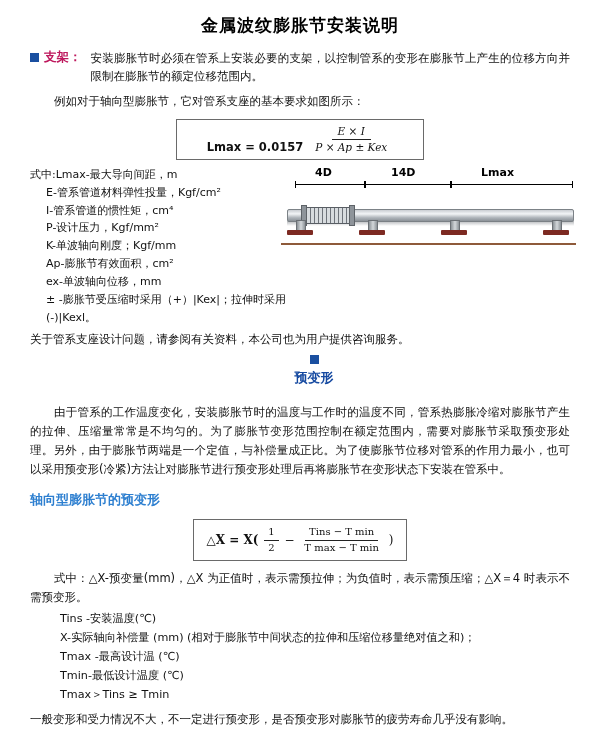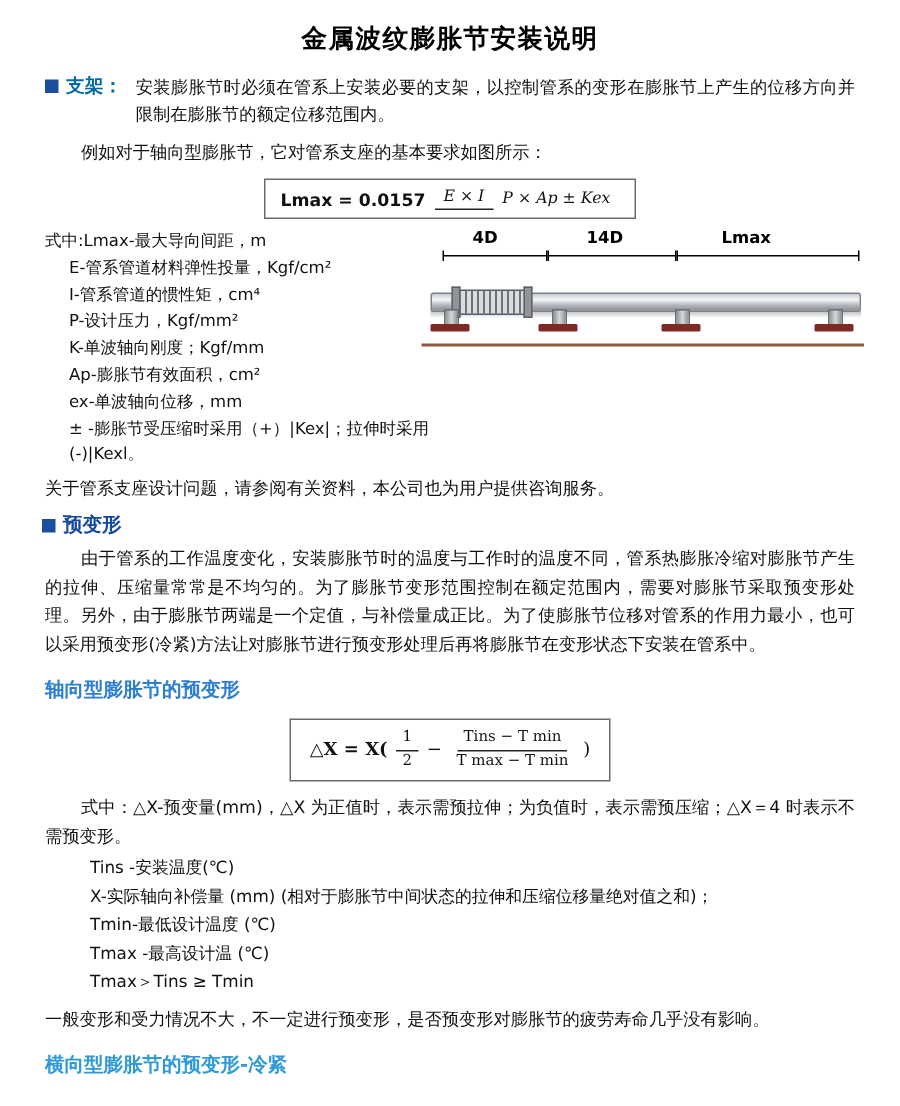--- a/index.html
+++ b/index.html
@@ -26,24 +26,25 @@
     font-size: 17px;
     font-weight: bold;
     letter-spacing: 1px;
     margin: 14px 0 12px 0;
     color: #000;
   }
   .section-head {
     display: flex;
     align-items: center;
     gap: 5px;
-    margin: 6px 0 4px 28px;
+    margin: 6px 0 16px 28px;
     font-size: 13px;
     font-weight: bold;
     color: #1549a0;
+    flex-direction: column;
   }
   .blue-square {
     display: inline-block;
     width: 9px;
     height: 9px;
     background: #1a4fa0;
     flex: 0 0 auto;
   }
   .section-head .sh-label {
     color: #1549a0;
@@ -59,21 +60,21 @@
   .inline-head {
     display: flex;
     align-items: flex-start;
     gap: 5px;
     margin: 4px 30px 2px 30px;
   }
   .inline-head .blue-square {
     margin-top: 4px;
   }
   .inline-head .hl {
-    color: #0369a1;
+    color: #be185d;
     font-weight: bold;
     font-size: 12.5px;
     white-space: nowrap;
     margin-right: 4px;
   }
   .inline-head .txt {
     font-size: 11.5px;
     line-height: 1.6;
     text-align: justify;
   }
@@ -88,21 +89,21 @@
     gap: 6px;
     font-size: 11px;
   }
   .formula-lead {
     font-weight: bold;
     font-size: 11.5px;
     white-space: nowrap;
   }
   .frac {
     display: inline-flex;
-    flex-direction: row;
+    flex-direction: column;
     align-items: center;
     font-style: italic;
     font-family: "DejaVu Serif", "Liberation Serif", serif;
     font-size: 10.5px;
     line-height: 1.25;
   }
   .frac .num {
     padding: 0 6px 1px 6px;
     border-bottom: 1px solid #222;
   }
@@ -381,21 +382,21 @@
         <span class="den">T max − T min</span>
       </span>
       <span>)</span>
     </span>
   </div>
 
   <div class="para" style="text-indent:24px; margin-top:8px;">式中：△X-预变量(mm)，△X 为正值时，表示需预拉伸；为负值时，表示需预压缩；△X＝4 时表示不需预变形。</div>
 
   <div class="list-line">Tins -安装温度(℃)</div>
   <div class="list-line">X-实际轴向补偿量 (mm) (相对于膨胀节中间状态的拉伸和压缩位移量绝对值之和)；</div>
+  <div class="list-line">Tmax -最高设计温 (℃)</div>
   <div class="list-line">Tmin-最低设计温度 (℃)</div>
-  <div class="list-line">Tmax -最高设计温 (℃)</div>
   <div class="list-line">Tmax＞Tins ≥ Tmin</div>
 
   <div class="note">一般变形和受力情况不大，不一定进行预变形，是否预变形对膨胀节的疲劳寿命几乎没有影响。</div>
 
   <div class="sub-head cyan">横向型膨胀节的预变形-冷紧</div>
 
 </div>
 
 </body></html>

